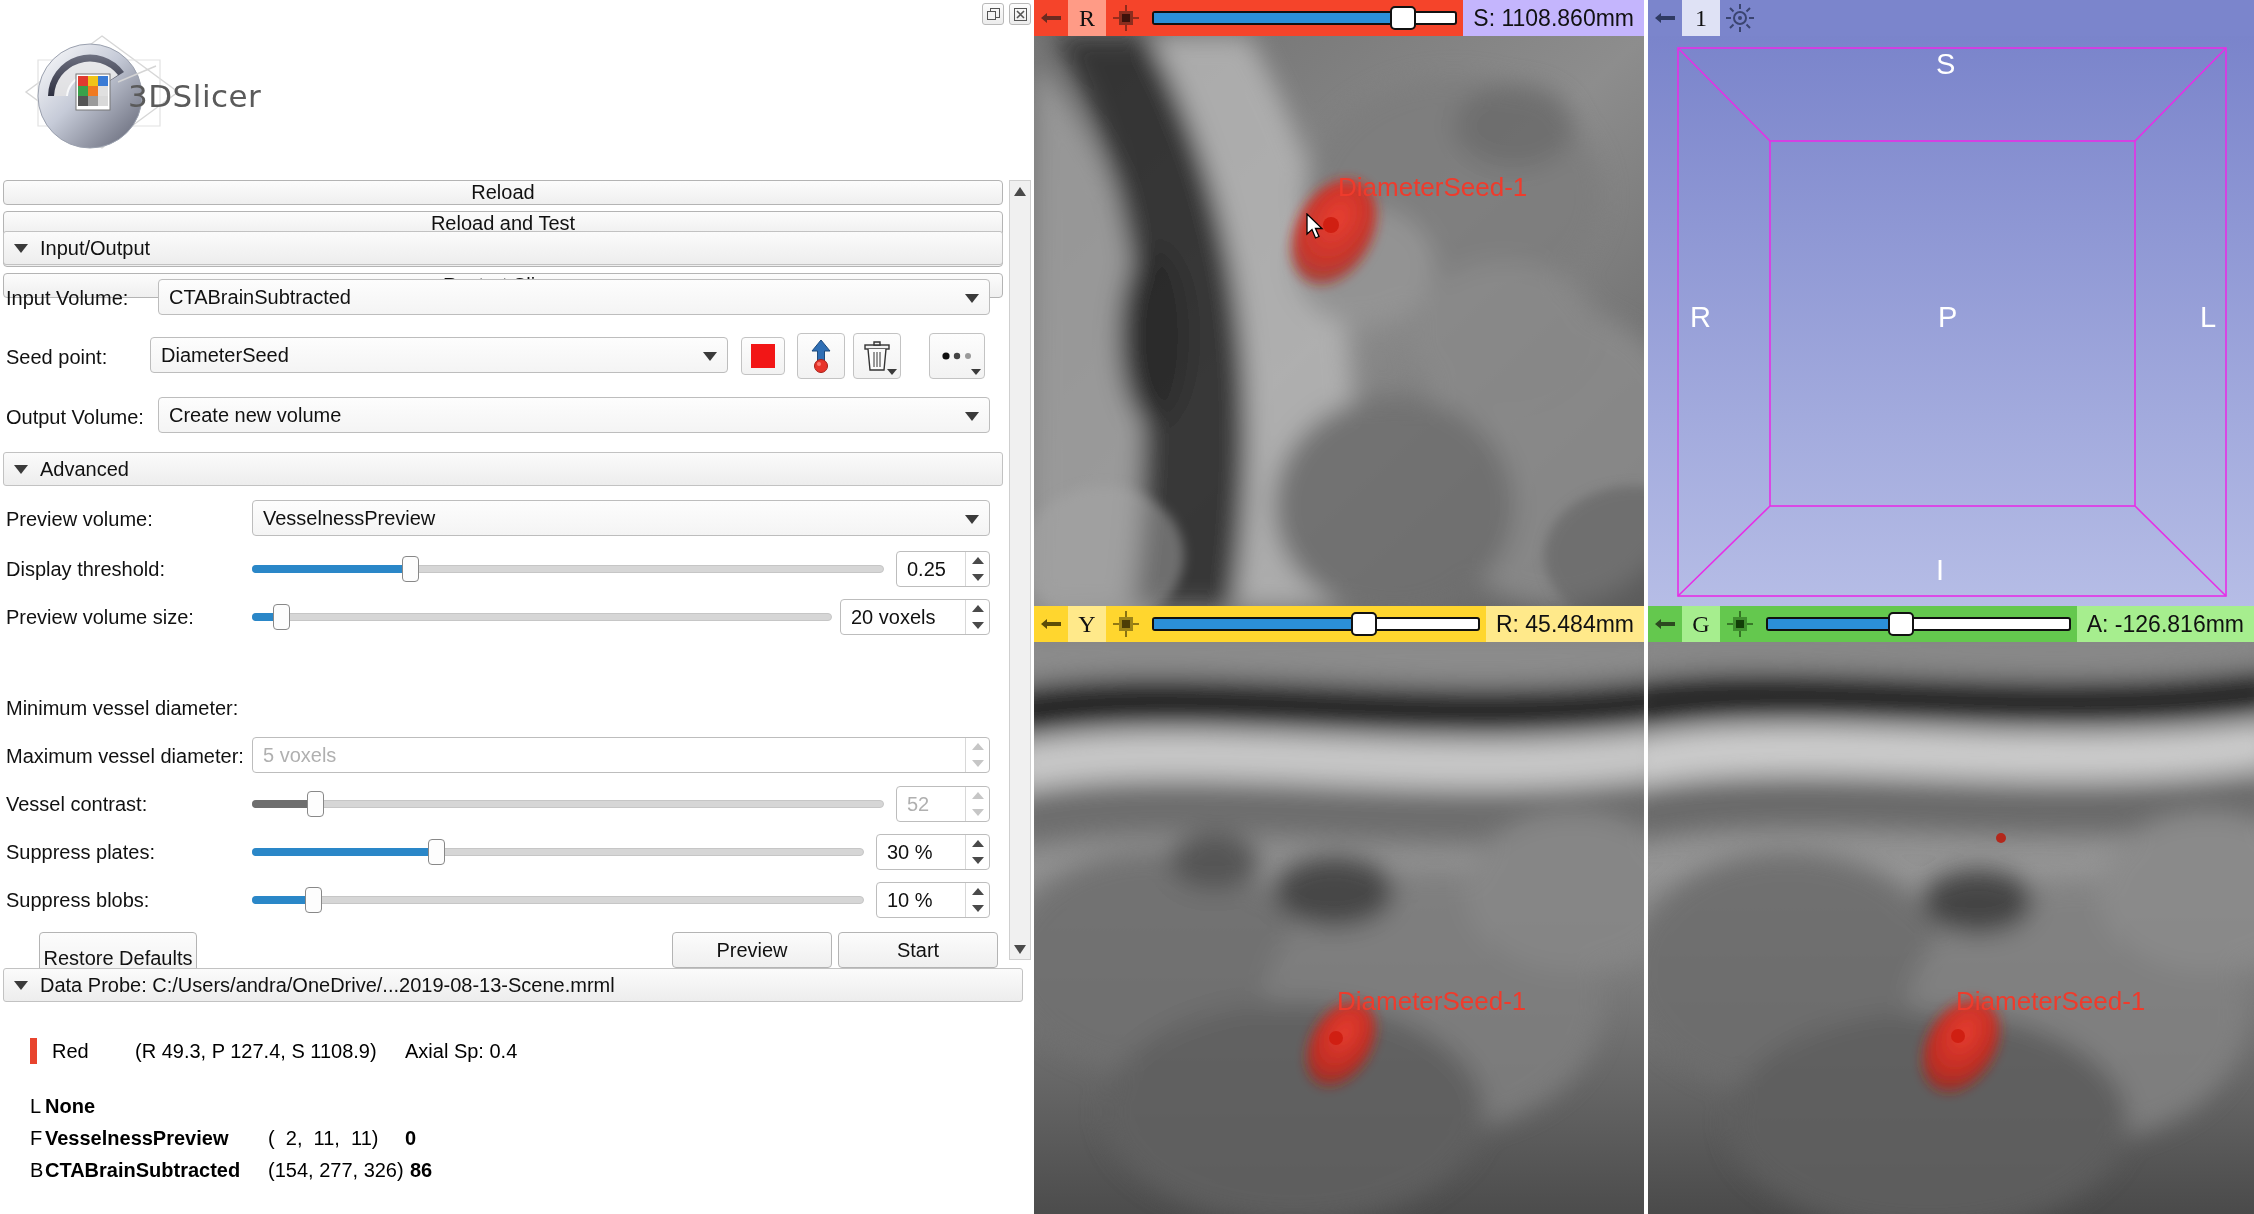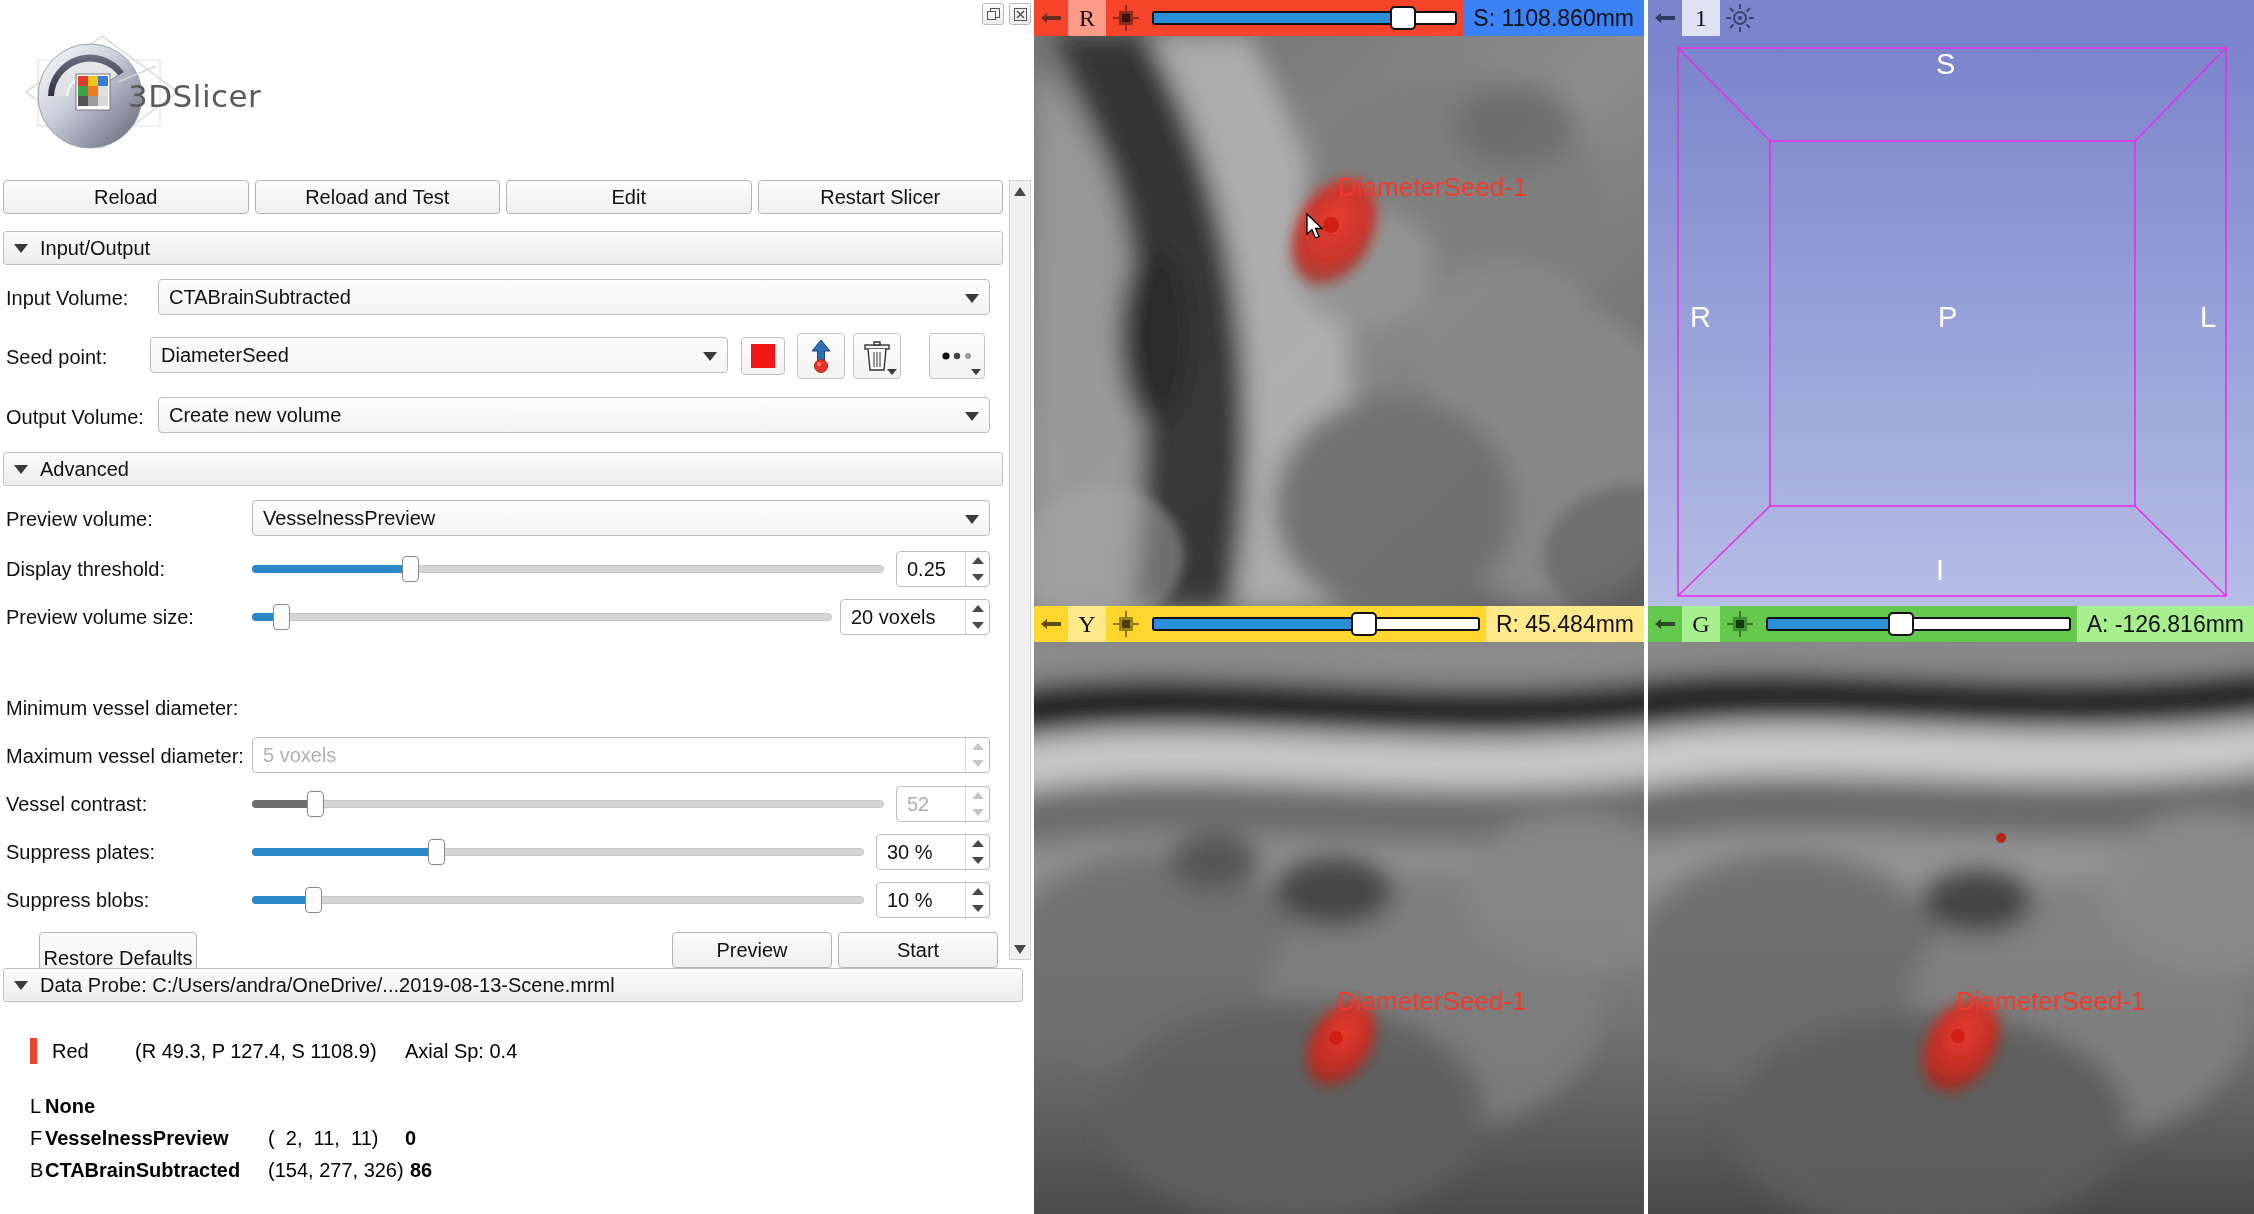--- a/index.html
+++ b/index.html
@@ -44,21 +44,21 @@
   .btn {
     background: linear-gradient(#fcfcfc, #efefef);
     border: 1px solid #b4b4b4; border-radius: 4px;
     font-size: 20px; color: #111;
     display: flex; align-items: center; justify-content: center;
     font-family: "Liberation Sans", sans-serif;
     height: 34px;
   }
   .btn.flat { background: #e8e8e8; border: 1px solid #bdbdbd; }
 
-  #toprow { position: absolute; left: 3px; top: 180px; width: 1000px; height: 34px; display: flex; gap: 6px; }
+  #toprow { position: absolute; left: 3px; top: 180px; width: 1000px; height: 34px; display: flex; gap: 6px; flex-direction: column; }
   #toprow .btn { flex: 1 1 0; }
 
   .section-header {
     position: absolute; left: 3px; width: 1000px; height: 34px;
     background: linear-gradient(#fbfbfb, #ededed);
     border: 1px solid #c2c2c2; border-radius: 3px;
     display: flex; align-items: center; gap: 12px; padding-left: 10px;
     font-size: 20px; color: #111;
   }
   .tri { width: 0; height: 0; border-left: 7px solid transparent; border-right: 7px solid transparent; border-top: 9px solid #3a3a3a; }
@@ -536,21 +536,21 @@
           <rect x="6" y="6" width="14" height="14" fill="#8b2d1e"></rect>
           <rect x="9" y="9" width="8" height="8" fill="#3d120b"></rect>
           <path d="M13 0 v6 M13 20 v6 M0 13 h6 M20 13 h6" stroke="#7a2418" stroke-width="1.6"></path>
         </svg>
       </span>
       <span class="sh-slider">
         <span class="sh-track"></span>
         <span class="sh-fill" id="red-fill" style="width: 249.4px;"></span>
         <span class="sh-handle" id="red-handle" style="left: 244.4px;"></span>
       </span>
-      <span class="sh-value" id="red-value" style="background: #3b82f6; text-align: right;">S: 1108.860mm</span>
+      <span class="sh-value" id="red-value" style="background: #c4b5fd; text-align: right;">S: 1108.860mm</span>
     </div>
   </div>
 
   <div class="view" id="view-3d" style="left:1648px; top:0; width:606px; height:606px;">
     <div style="position:absolute; left:0; top:36px; right:0; bottom:0; background:linear-gradient(#7a84cb,#b6bde6);">
       <svg width="606" height="570" viewBox="0 0 606 570">
         <g stroke="#e62fe6" fill="none" stroke-width="1.6">
           <rect x="30" y="12" width="548" height="548"></rect>
           <rect x="122" y="105" width="365" height="365"></rect>
           <path d="M30 12 L122 105 M578 12 L487 105 M30 560 L122 470 M578 560 L487 470"></path>

